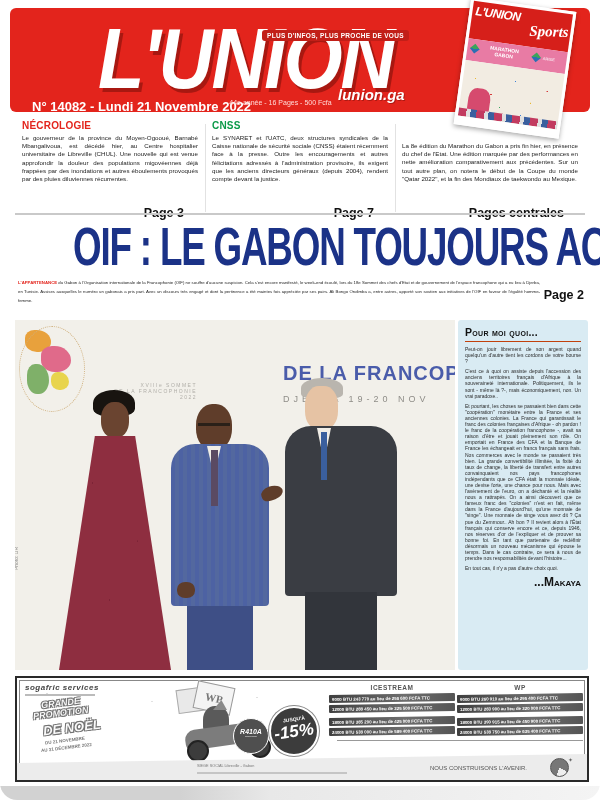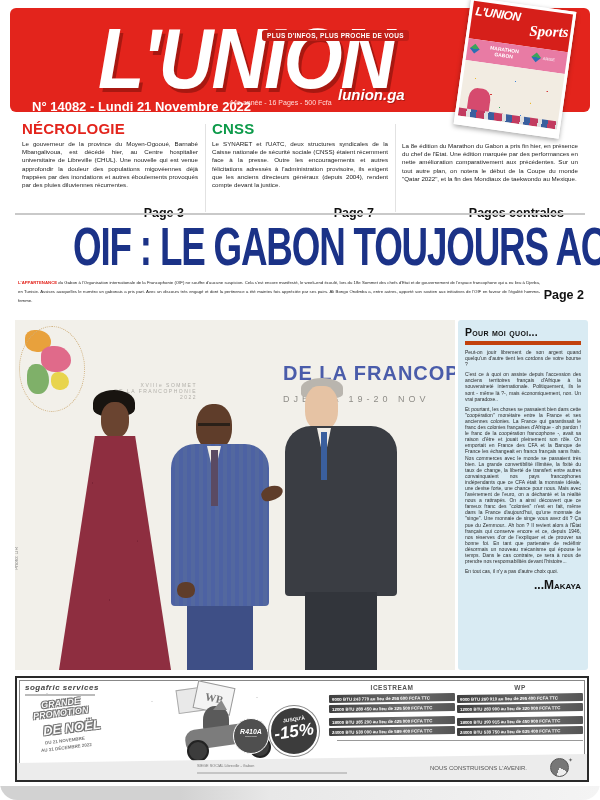--- a/index.html
+++ b/index.html
@@ -44,21 +44,21 @@
       radial-gradient(circle 1.5px at 40% 75%,#38a55c 40%,transparent 41%),
       radial-gradient(circle 1.5px at 62% 85%,#3a7fd6 40%,transparent 41%),
       #f2ece2;}
   .runner{position:absolute;left:8px;bottom:4px;width:22px;height:26px;background:#d64a6e;
           border-radius:40% 40% 20% 20%;}
   .sports-strip{position:absolute;left:0;bottom:0;width:100%;height:8px;background:#c23b60;
     background:repeating-linear-gradient(90deg,#c23b60 0 8px,#e0e0e0 8px 12px,#3a5f9e 12px 18px);}
 
   
   .brief{top:120px;width:176px;height:100px;}
-  .brief-h{font-size:15px;font-weight:bold;letter-spacing:.2px;margin:0 0 3px 0;}
+  .brief-h{font-size:10px;font-weight:bold;letter-spacing:.2px;margin:0 0 3px 0;}
   .brief-b{font-size:6.2px;line-height:1.32;color:#222;text-align:justify;}
   .brief-p{position:absolute;right:14px;bottom:0;font-size:12.5px;font-weight:bold;color:#111;}
   .vsep{top:124px;width:1px;height:88px;background:#e2e2e2;}
   .hrule{left:15px;top:213px;width:570px;height:2px;background:#c9c9c9;}
 
   
   .headline-wrap{left:0;top:216px;width:600px;text-align:center;}
   .headline{display:inline-block;font-size:46px;font-weight:bold;color:#1b3287;
             letter-spacing:-1.5px;transform:scaleX(.8) scaleY(1.15);transform-origin:center top;
             white-space:nowrap;}
@@ -75,21 +75,21 @@
   .right-txt1{left:268px;top:18px;font-size:20px;font-weight:bold;color:#4a5caa;letter-spacing:1px;white-space:nowrap;}
   .right-txt2{left:268px;top:42px;font-size:20px;font-weight:bold;color:#4a5caa;letter-spacing:1px;white-space:nowrap;}
   .right-txt3{left:268px;top:74px;font-size:9px;color:#8f8d88;letter-spacing:4px;white-space:nowrap;}
   .credit{left:-2px;top:250px;font-size:5px;color:#8a8a8a;transform:rotate(-90deg);transform-origin:left top;}
   .person{z-index:2;}
 
   
   .opinion{left:458px;top:320px;width:130px;height:350px;background:#d9ebf3;border-radius:3px;
            padding:6px 7px;box-sizing:border-box;overflow:hidden;}
   .op-h{font-size:10.5px;font-weight:bold;color:#111;font-variant:small-caps;letter-spacing:.3px;
-        border-bottom:4px solid #c2410c;padding-bottom:3px;margin-bottom:4px;}
+        border-bottom:1px solid #c2410c;padding-bottom:3px;margin-bottom:4px;}
   .op-p{font-size:5px;line-height:1.22;color:#2a2a2a;text-align:justify;margin:0 0 4px 0;}
   .op-sig{font-size:12px;font-weight:bold;color:#111;font-variant:small-caps;text-align:right;}
 
   
   .ad{left:15px;top:676px;width:570px;height:102px;background:#fff;border:2px solid #2a2a2a;
       box-shadow:inset 0 0 0 2px #fff,inset 0 0 0 3px #888;overflow:hidden;}
   .ad-brand{left:8px;top:5px;font-size:8px;font-weight:bold;color:#444;font-style:italic;letter-spacing:.5px;}
   .ad-brand-s{left:8px;top:16px;width:70px;height:2px;background:#bbb;}
   .promo{transform:rotate(-7deg);color:#fafafa;font-weight:bold;font-style:italic;
          text-shadow:0 0 1px #555,1px 1px 0 #777,-1px -1px 0 #777,1px -1px 0 #777,-1px 1px 0 #777;

